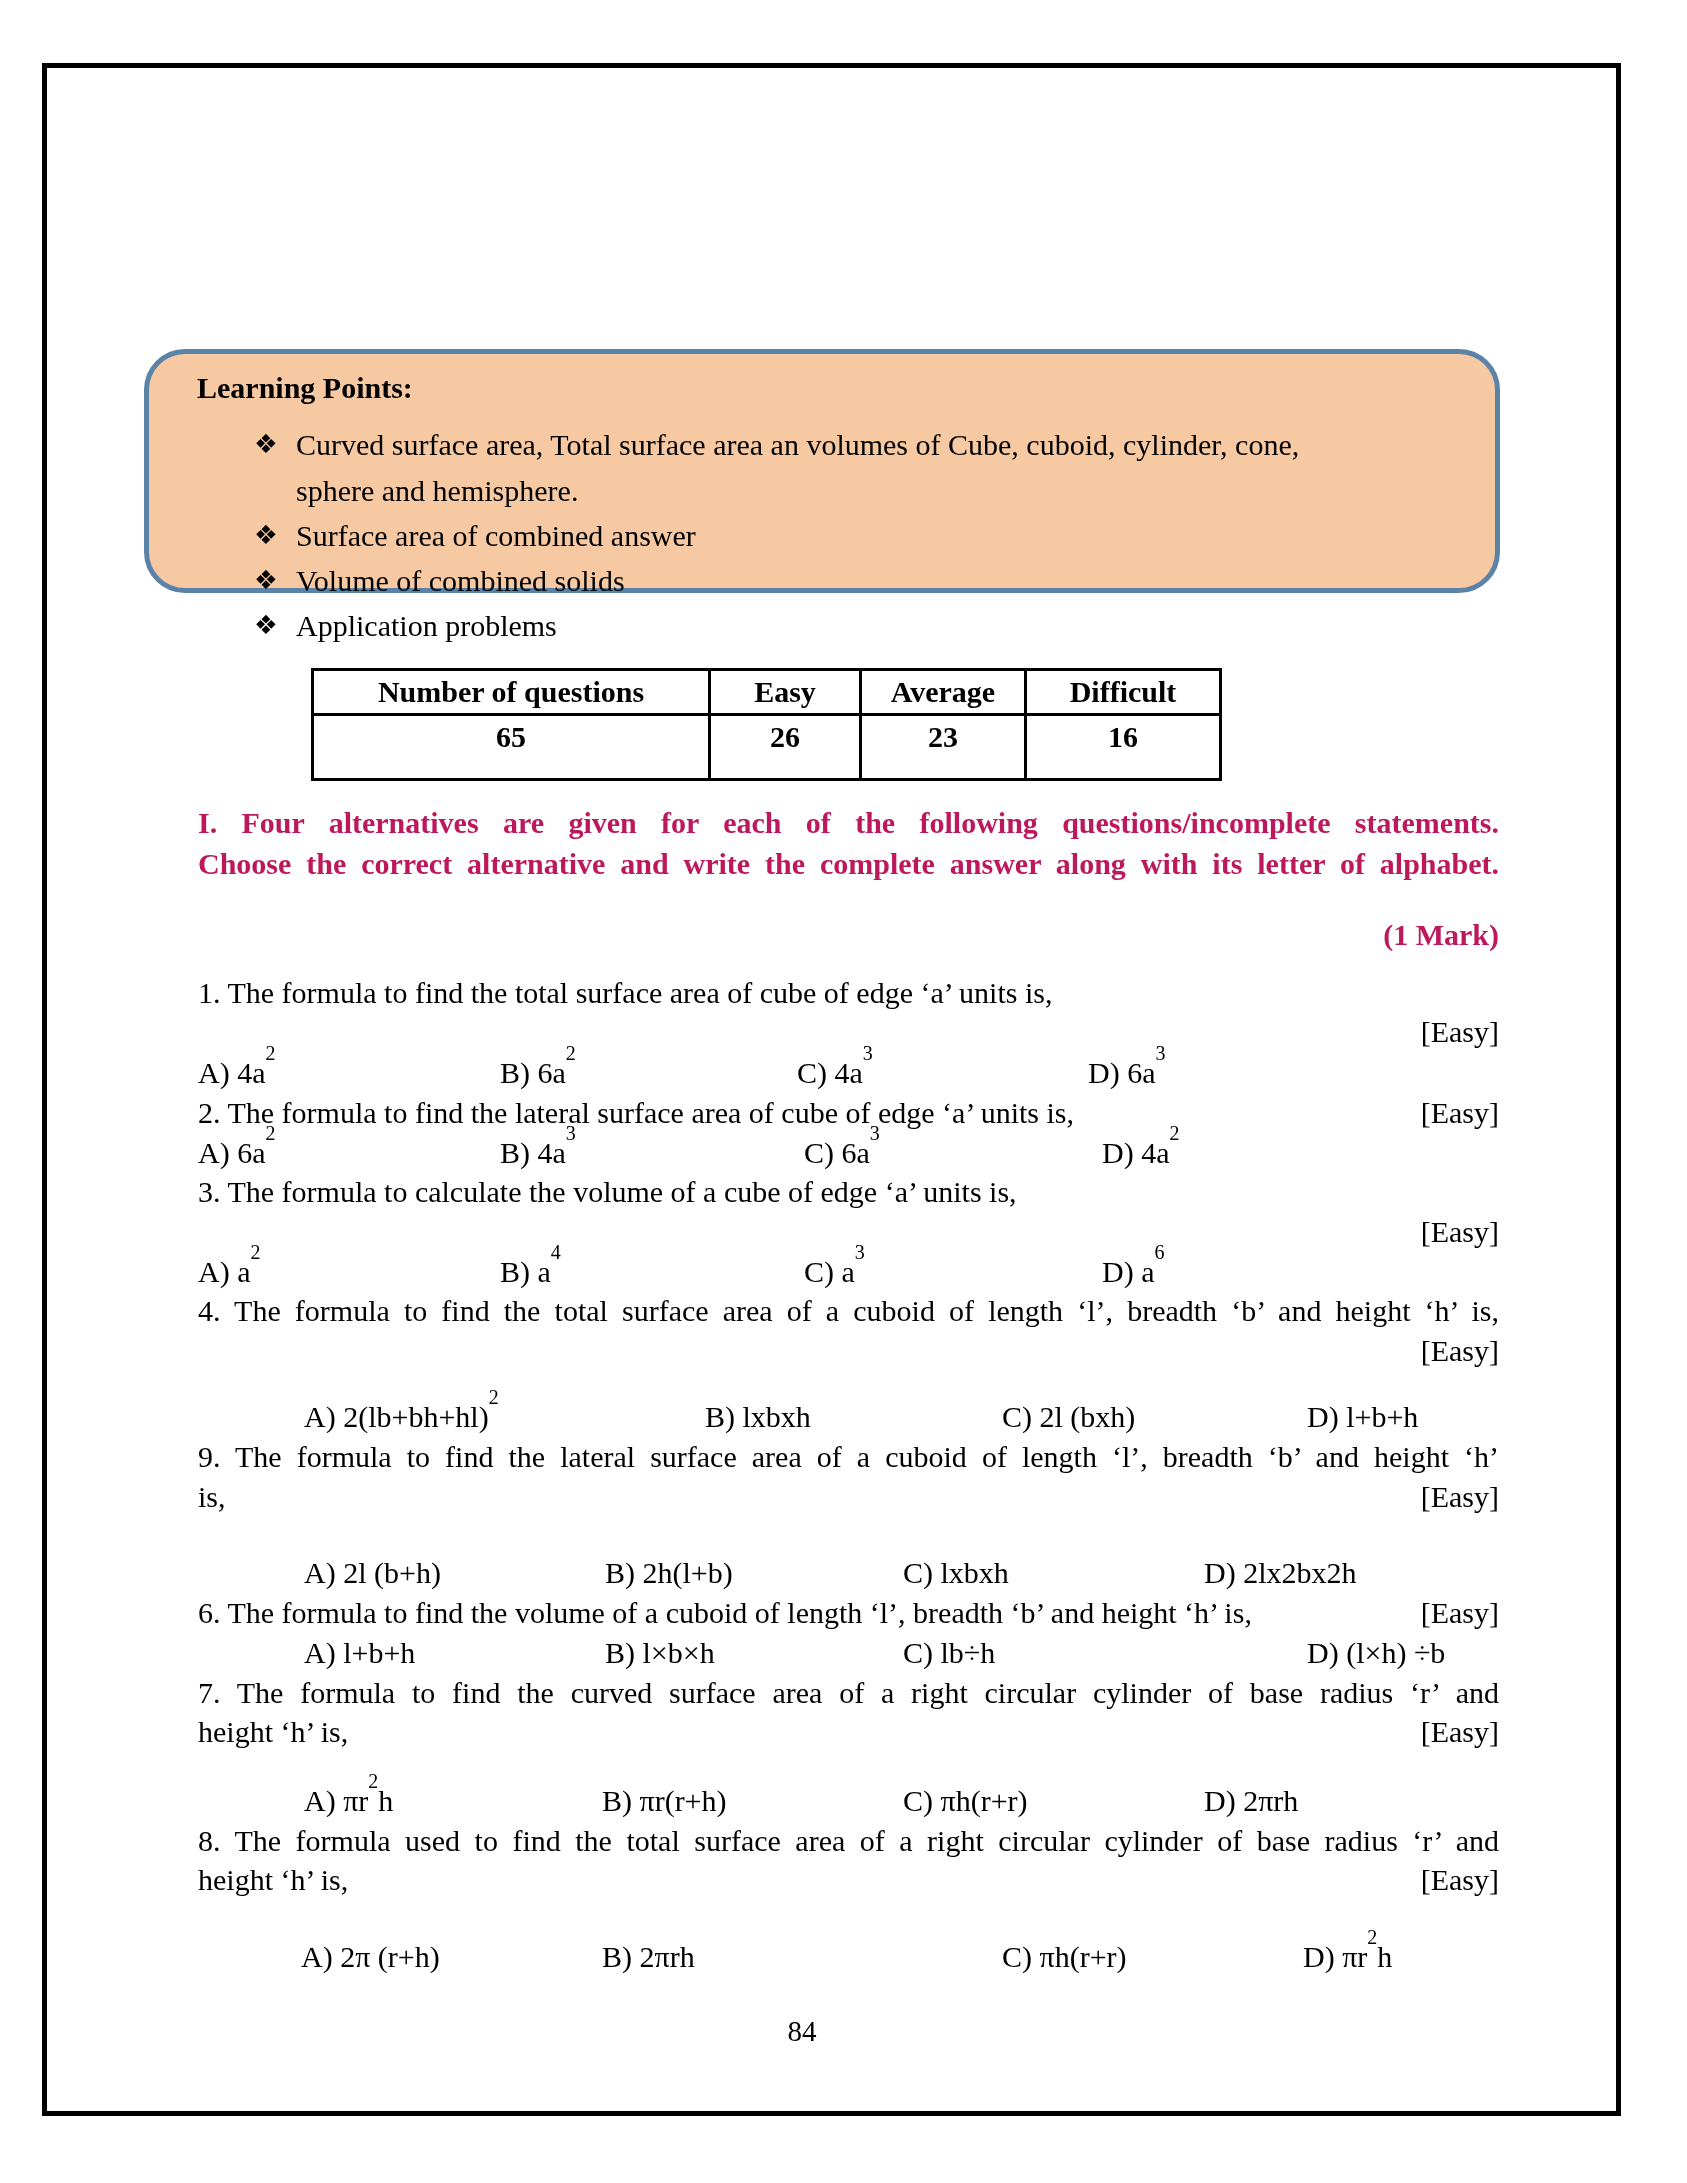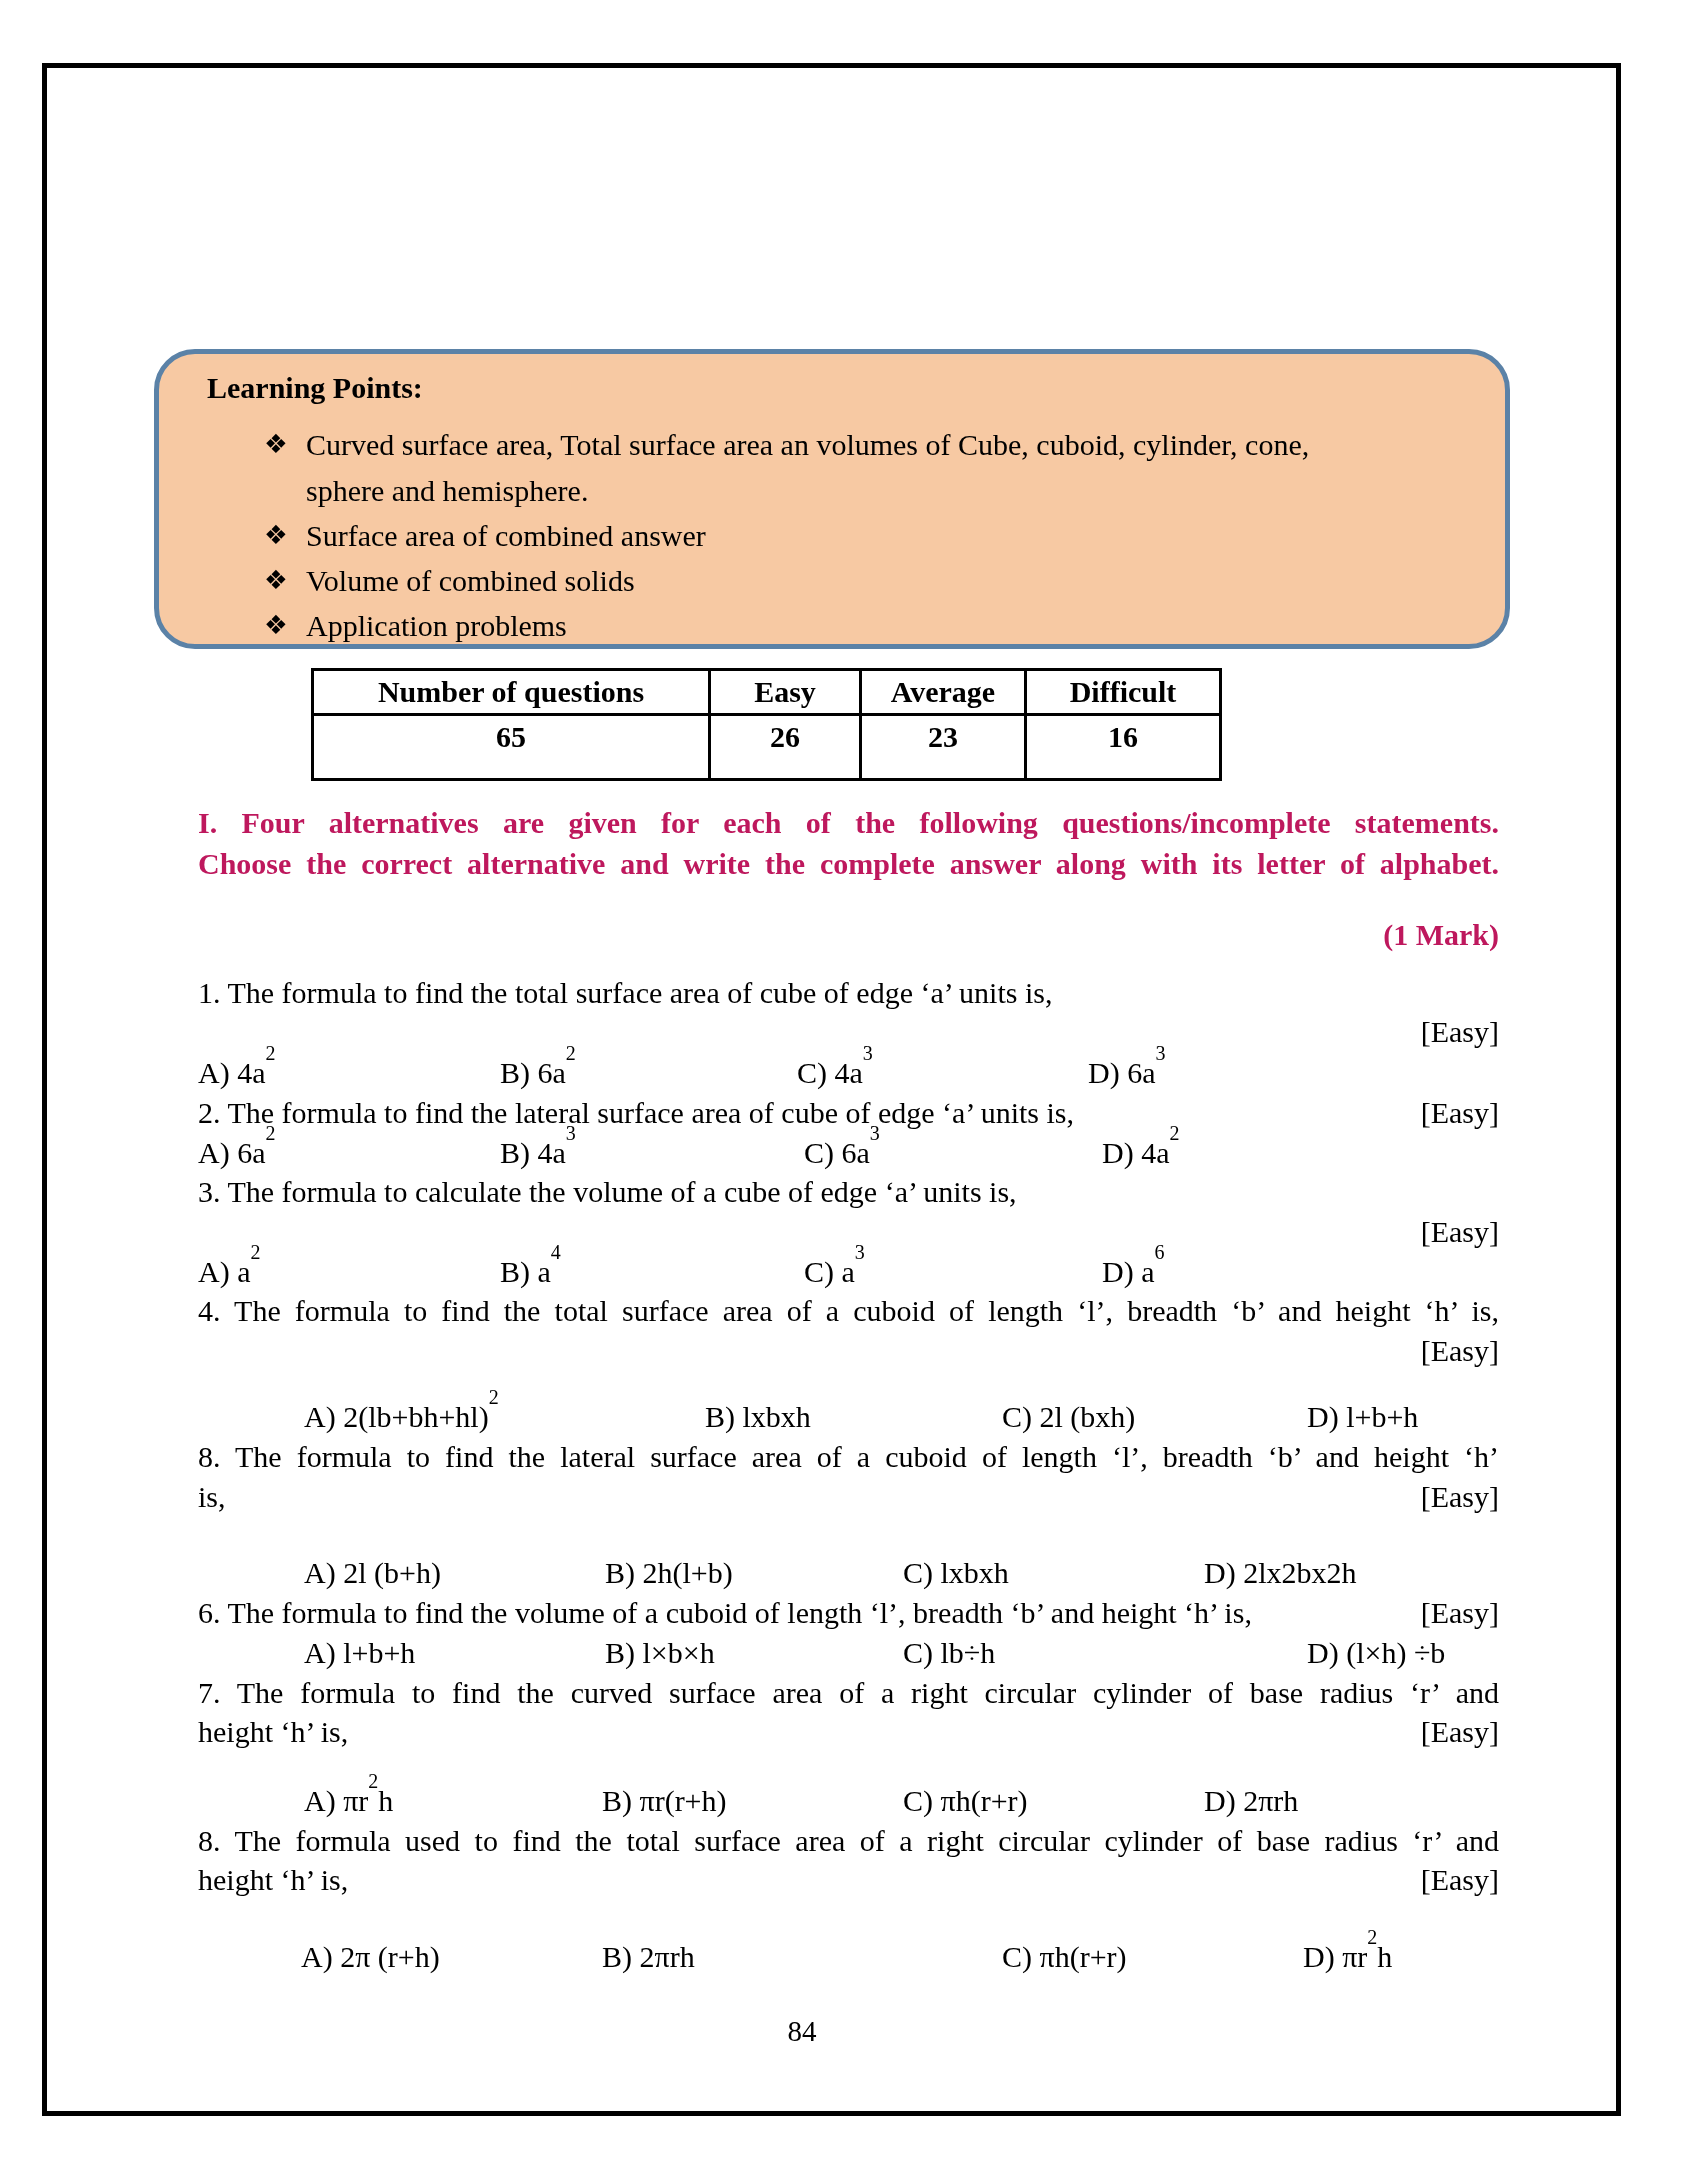--- a/index.html
+++ b/index.html
@@ -4,21 +4,21 @@
 <style>
   html,body{margin:0;padding:0;background:#ffffff;}
   .page{position:relative;width:1687px;height:2183px;background:#ffffff;
         font-family:"Liberation Serif","DejaVu Serif",serif;color:#000;}
   .frame{position:absolute;left:42px;top:63px;width:1579px;height:2053px;
          border:5.3px solid #000;box-sizing:border-box;}
   .title-box{position:absolute;left:483px;top:206px;width:730px;height:85px;
          background:#e6eedc;border:4.6px solid #5b82a7;border-radius:17px;
          box-sizing:border-box;display:flex;align-items:center;justify-content:center;
          font-weight:bold;font-size:31px;letter-spacing:0.7px;}
-  .learn-box{position:absolute;left:154px;top:349px;width:1356px;height:300px;
+  .learn-box{position:absolute;left:144px;top:349px;width:1356px;height:244px;
          background:#f7c9a3;border:5.3px solid #5b82a7;border-radius:41px;box-sizing:border-box;}
   .learn-heading{position:absolute;left:48px;top:17px;font-weight:bold;font-size:30px;}
   .lp-line{position:absolute;font-size:30px;white-space:nowrap;}
   .lp-bullet{position:absolute;left:105px;font-size:26.5px;}
   .lp-text{position:absolute;left:147px;}
   table.stats{position:absolute;left:311px;top:668px;border-collapse:collapse;
          font-size:30px;font-weight:bold;text-align:center;}
   table.stats td{border:3.3px solid #000;padding:0;}
   table.stats tr.hdr td{height:42px;}
   table.stats tr.val td{height:58px;vertical-align:top;padding-top:4px;}
@@ -119,21 +119,21 @@
     <div class="line right" style="top:1331px"><span>[Easy]</span></div>
     <div>
       <span class="opt" style="top:1397px;left:304px"><span>A) 2(lb+bh+hl)</span><sup>2</sup><span></span></span>
       <span class="opt" style="top:1397px;left:705px"><span>B) lxbxh</span><sup></sup><span></span></span>
       <span class="opt" style="top:1397px;left:1002px"><span>C) 2l (bxh)</span><sup></sup><span></span></span>
       <span class="opt" style="top:1397px;left:1307px"><span>D) l+b+h</span><sup></sup><span></span></span>
     </div>
   </section>
 
   <section>
-    <div class="line just" style="top:1437px">8. The formula to find the lateral surface area of a cuboid of length ‘l’, breadth ‘b’ and height ‘h’</div>
+    <div class="line just" style="top:1437px">9. The formula to find the lateral surface area of a cuboid of length ‘l’, breadth ‘b’ and height ‘h’</div>
     <div class="line" style="top:1477px"><span>is,</span><span class="easy-right">[Easy]</span></div>
     <div>
       <span class="opt" style="top:1553px;left:304px"><span>A) 2l (b+h)</span><sup></sup><span></span></span>
       <span class="opt" style="top:1553px;left:605px"><span>B) 2h(l+b)</span><sup></sup><span></span></span>
       <span class="opt" style="top:1553px;left:903px"><span>C) lxbxh</span><sup></sup><span></span></span>
       <span class="opt" style="top:1553px;left:1204px"><span>D) 2lx2bx2h</span><sup></sup><span></span></span>
     </div>
   </section>
 
   <section>

